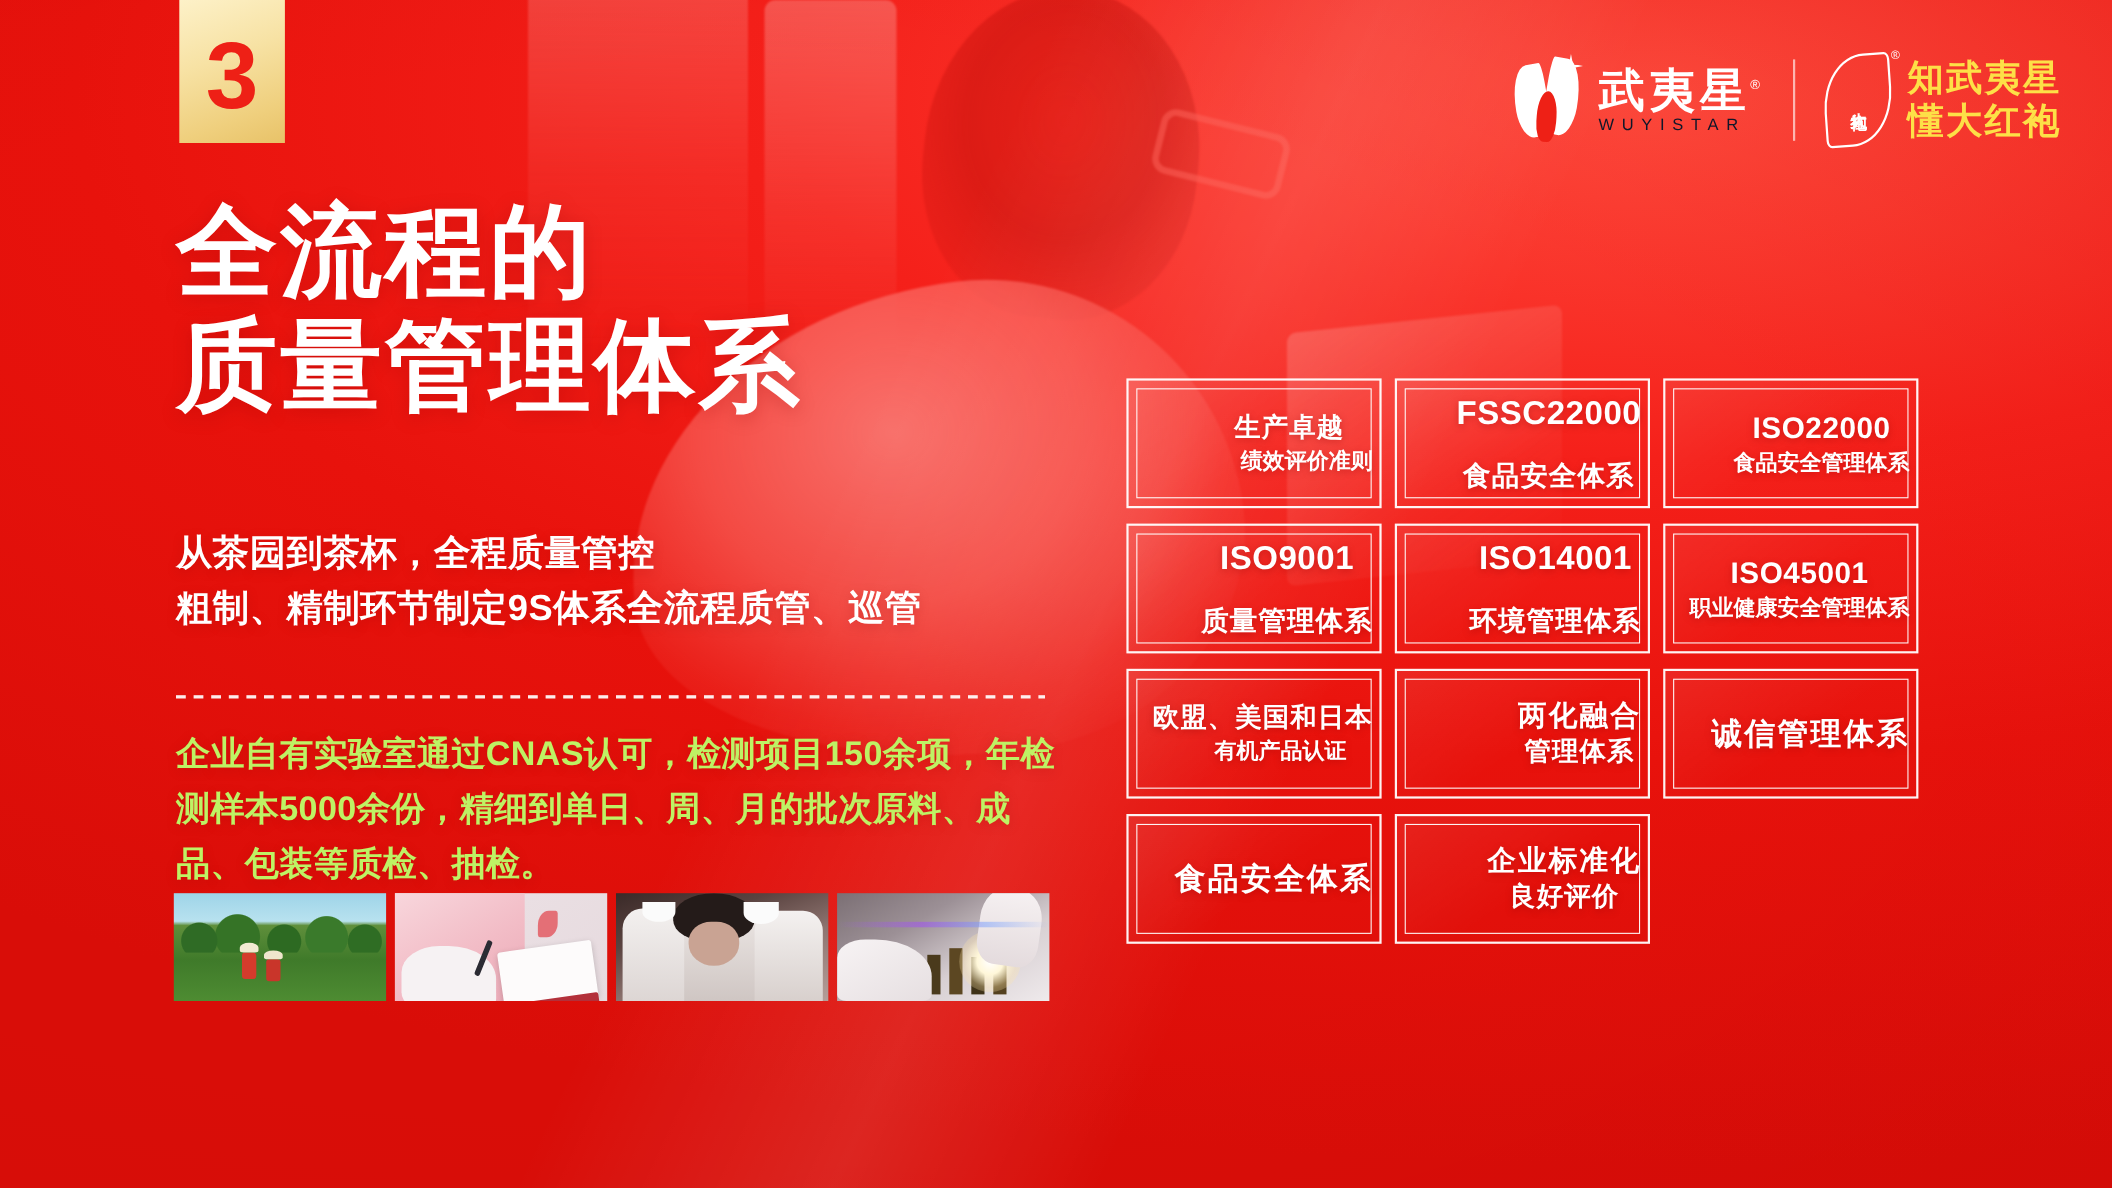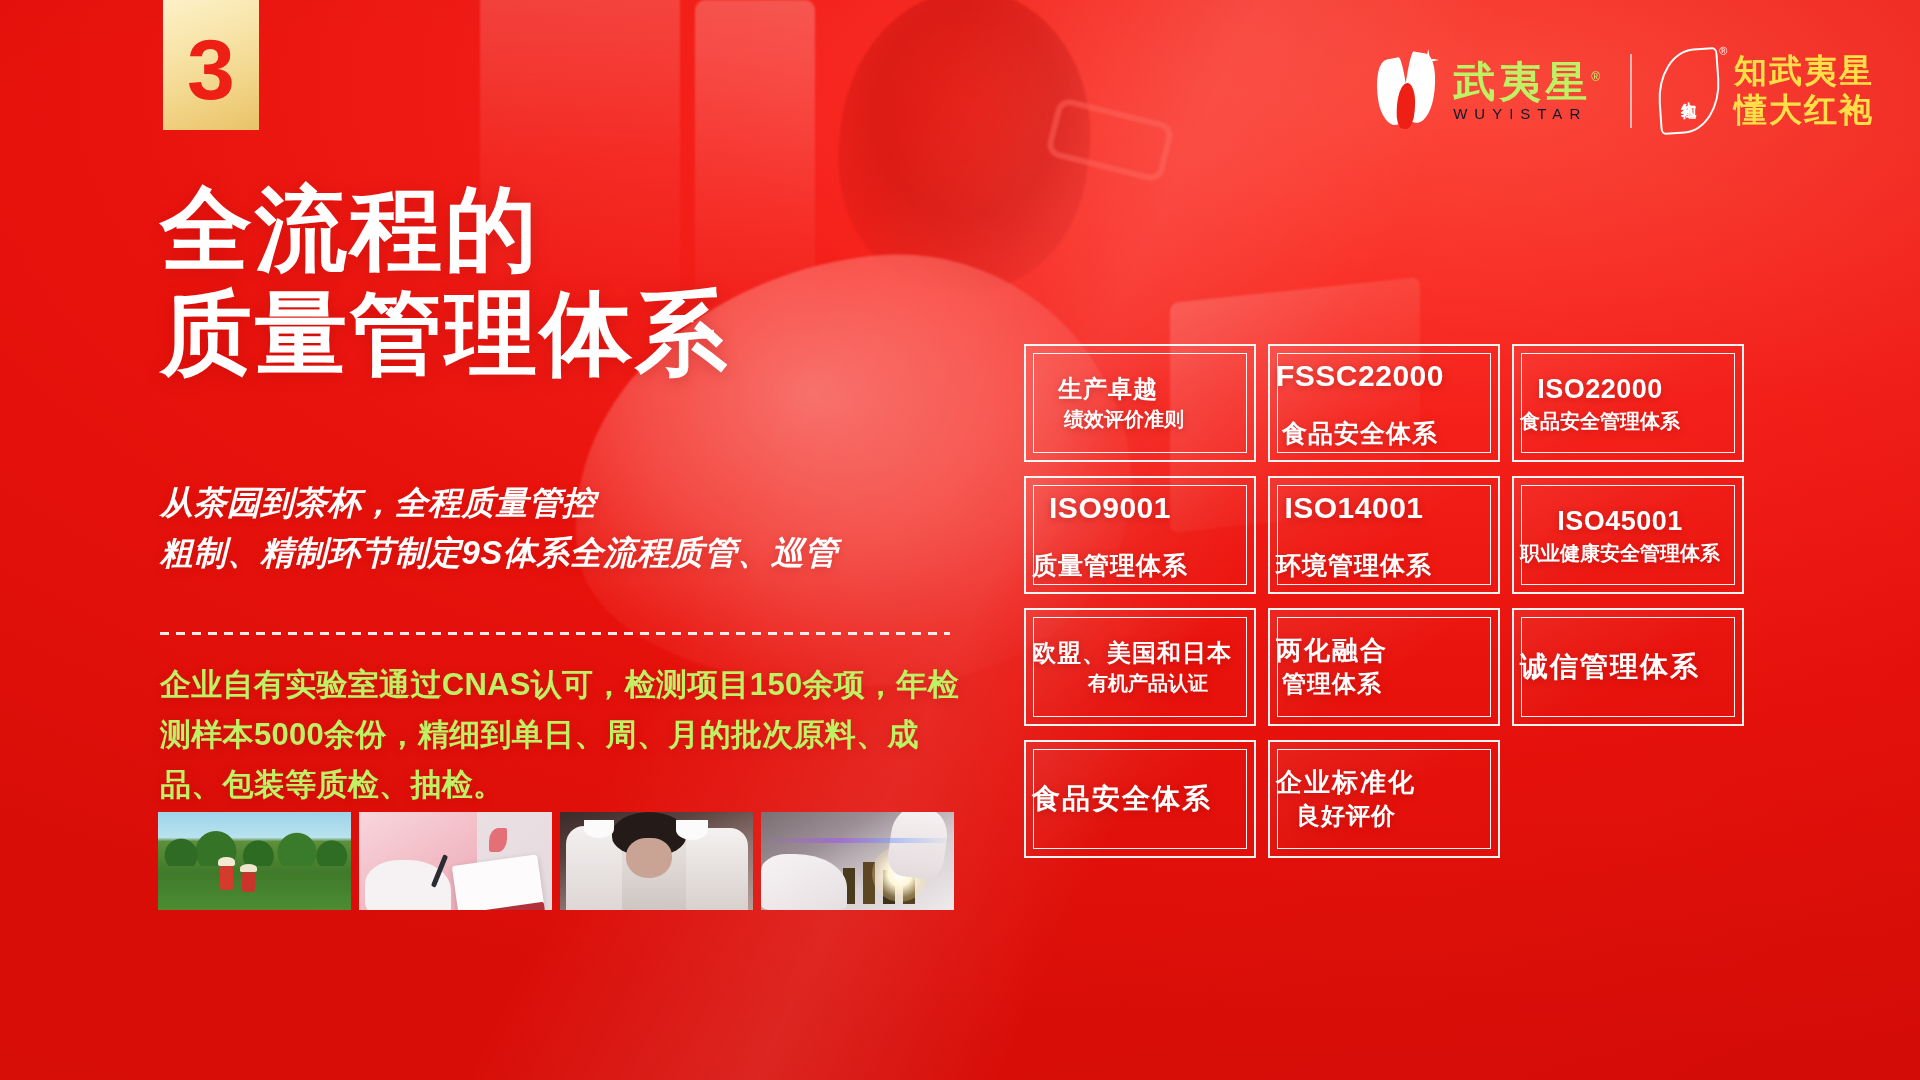--- a/index.html
+++ b/index.html
@@ -105,21 +105,21 @@
   }
   .flame .spark{
     position:absolute;right:-2px;top:-4px;width:22px;height:22px;
     background:
       linear-gradient(#fff,#fff) center/3px 22px no-repeat,
       linear-gradient(#fff,#fff) center/22px 3px no-repeat;
     clip-path:polygon(50% 0,58% 42%,100% 50%,58% 58%,50% 100%,42% 58%,0 50%,42% 42%);
   }
   .logo-words{display:flex;flex-direction:column;gap:3px;}
   .logo-cn{
-    color:#bef264;font-size:42px;font-weight:bold;letter-spacing:4px;line-height:1;
+    color:#ffffff;font-size:42px;font-weight:bold;letter-spacing:4px;line-height:1;
     position:relative;
   }
   .logo-cn sup{font-size:12px;vertical-align:super;font-weight:normal;}
   .logo-en{
     color:#0f172a;font-size:15px;letter-spacing:7px;line-height:1;font-weight:normal;
   }
   .logo-div{width:2px;height:74px;background:rgba(255,255,255,.62);}
   .logo-right{display:flex;align-items:center;gap:14px;}
   .seal{
     position:relative;width:62px;height:84px;
@@ -149,21 +149,21 @@
     text-shadow:0 3px 16px rgba(150,0,0,.28);
   }
   .headline div{white-space:nowrap;}
 
   .lead{
     position:absolute;left:160px;top:478px;
     color:#fff;font-weight:bold;
     font-size:33px;line-height:1.52;letter-spacing:.5px;
     text-shadow:0 2px 10px rgba(150,0,0,.25);
   }
-  .lead div{white-space:nowrap;font-style:italic;}
+  .lead div{white-space:nowrap;}
 
   .divider{
     position:absolute;left:160px;top:632px;width:790px;height:3px;
     background-image:linear-gradient(90deg,#fff 0 9px,transparent 9px 16px);
     background-size:16px 3px;background-repeat:repeat-x;
     opacity:.92;
   }
 
   .para{
     position:absolute;left:160px;top:660px;width:800px;
@@ -231,21 +231,21 @@
   .grid{
     position:absolute;left:1024px;top:344px;
     display:grid;
     grid-template-columns:repeat(3,232px);
     grid-template-rows:repeat(4,118px);
     gap:14px 12px;
   }
   .cert{
     position:relative;
     border:2px solid rgba(255,255,255,.95);
-    display:flex;align-items:center;justify-content:flex-start;
+    display:flex;align-items:center;justify-content:flex-end;
     text-align:center;
     background:linear-gradient(145deg, rgba(255,255,255,.075) 0%, rgba(255,255,255,0) 55%);
   }
   .cert::after{
     content:"";position:absolute;left:7px;top:7px;right:7px;bottom:7px;
     border:1.5px solid rgba(255,255,255,.95);
     pointer-events:none;
   }
   .cert .inner{position:relative;z-index:2;color:#fff;padding:0 6px;}
   .cert .l1{

